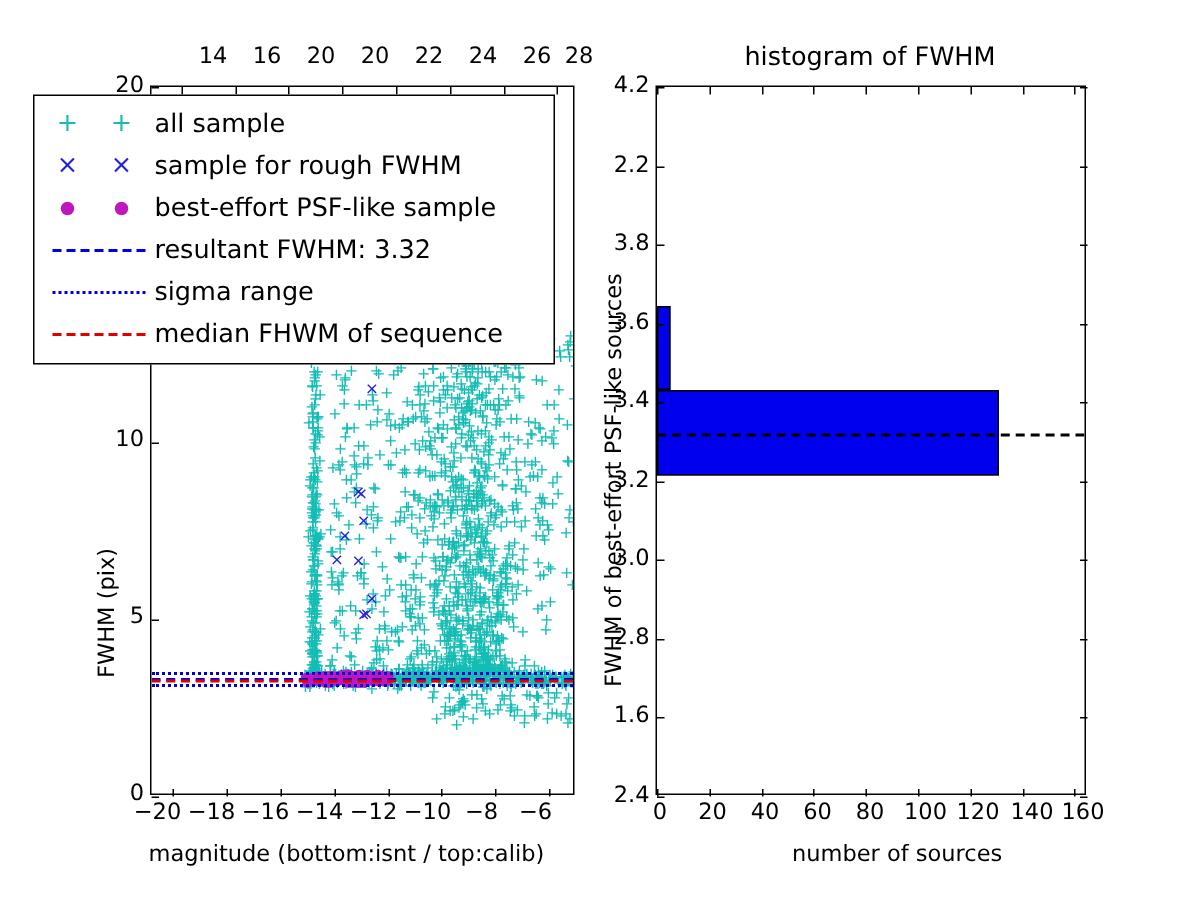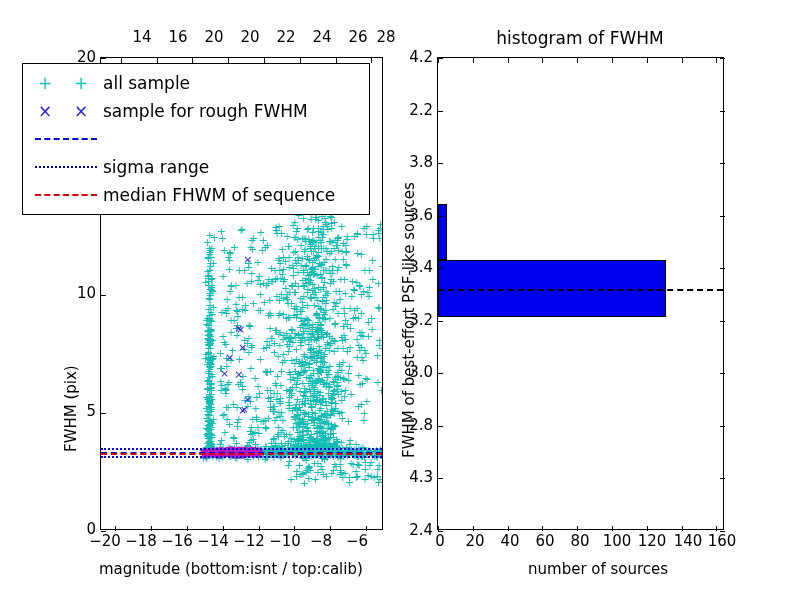--- a/index.html
+++ b/index.html
@@ -2298,25 +2298,33 @@
     </div>
 
     <div class="legend-row">
       <div class="legend-art">
         <span class="lg-marker lg-cross" style="left:16px;">×</span>
         <span class="lg-marker lg-cross" style="left:52px;">×</span>
       </div>
       <div class="legend-text">sample for rough FWHM</div>
     </div>
 
+    <div class="legend-row">
+      <div class="legend-art">
+        <span class="lg-marker lg-dot" style="left:16px;"></span>
+        <span class="lg-marker lg-dot" style="left:52px;"></span>
+      </div>
+      <div class="legend-text">best-effort PSF-like sample</div>
+    </div>
 
     <div class="legend-row">
       <div class="legend-art">
         <span class="lg-line dash-blue"></span>
       </div>
+      <div class="legend-text">resultant FWHM: 3.32</div>
     </div>
 
     <div class="legend-row">
       <div class="legend-art">
         <span class="lg-line dashdot-blue"></span>
       </div>
       <div class="legend-text">sigma range</div>
     </div>
 
     <div class="legend-row">
@@ -2325,21 +2333,21 @@
       </div>
       <div class="legend-text">median FHWM of sequence</div>
     </div>
   </div>
 
   <div class="plot-title" style="left:580px; top:28px;">histogram of FWHM</div>
 
   <div class="ylabel-rot" style="left:400px; top:458px;">FWHM of best-effort PSF-like sources</div>
 
   <div class="tick-label tick-y-left" style="left:433px; top:530px;">2.4</div>
-  <div class="tick-label tick-y-left" style="left:433px; top:477px;">4.3</div>
+  <div class="tick-label tick-y-left" style="left:433px; top:477px;">1.6</div>
   <div class="tick-label tick-y-left" style="left:433px; top:425px;">2.8</div>
   <div class="tick-label tick-y-left" style="left:433px; top:372px;">3.0</div>
   <div class="tick-label tick-y-left" style="left:433px; top:320px;">3.2</div>
   <div class="tick-label tick-y-left" style="left:433px; top:267px;">3.4</div>
   <div class="tick-label tick-y-left" style="left:433px; top:215px;">3.6</div>
   <div class="tick-label tick-y-left" style="left:433px; top:162px;">3.8</div>
   <div class="tick-label tick-y-left" style="left:433px; top:110px;">2.2</div>
   <div class="tick-label tick-y-left" style="left:433px; top:57px;">4.2</div>
 
   <div class="tick-label tick-x-bottom" style="left:440px; top:534px;">0</div>

